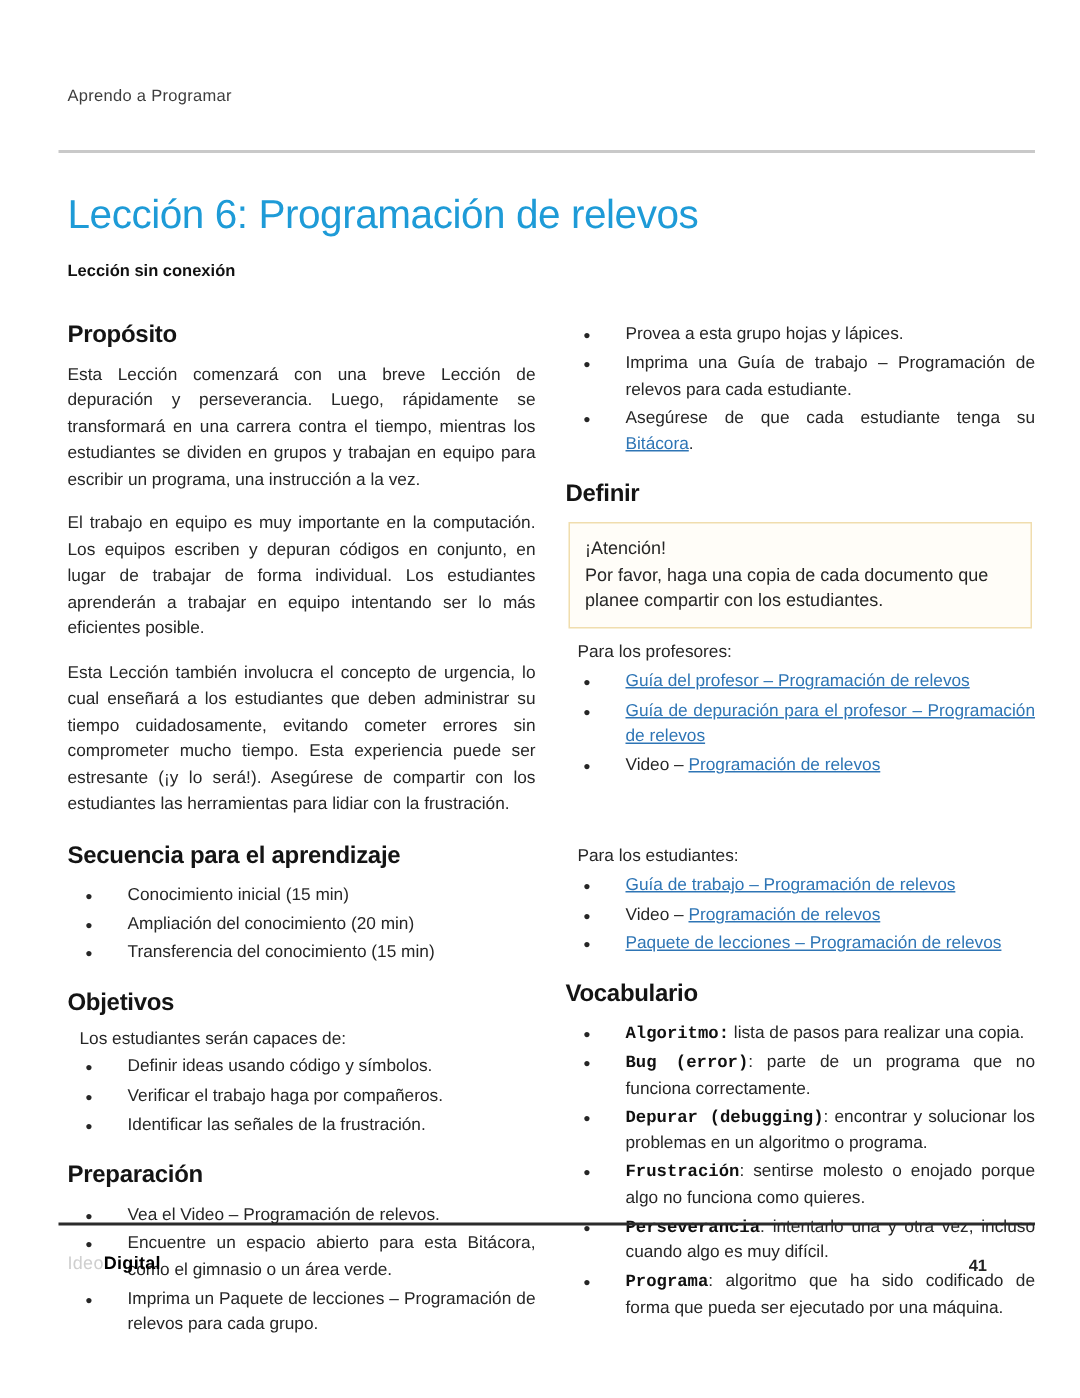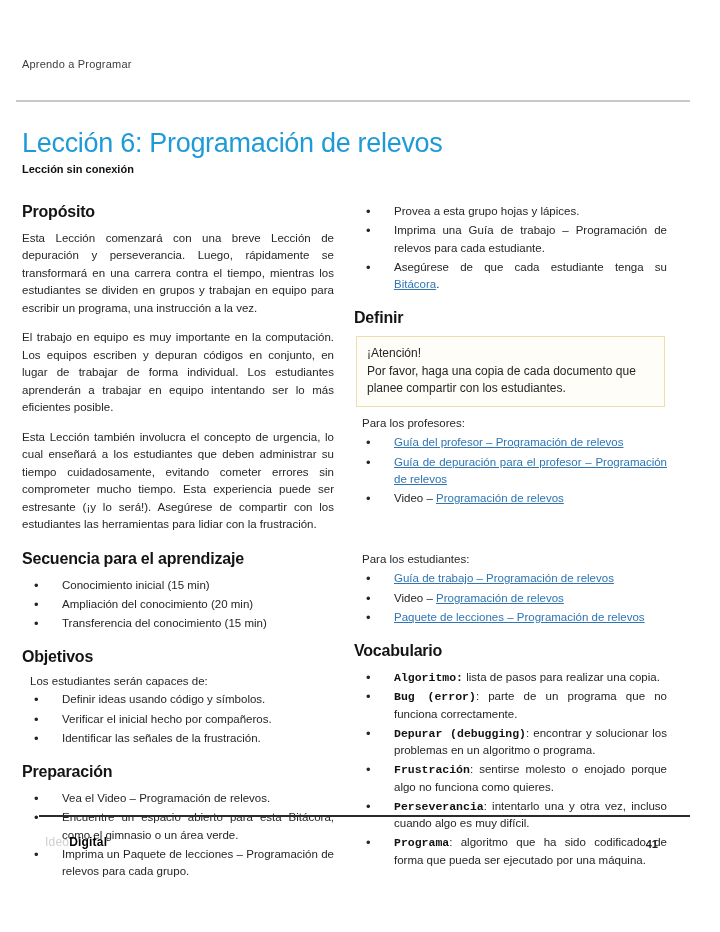--- a/index.html
+++ b/index.html
@@ -4,33 +4,33 @@
 <style>
   * { margin: 0; padding: 0; box-sizing: border-box; }
   html, body { background: #ffffff; }
   body {
     width: 720px; height: 932px;
     font-family: "Liberation Sans", sans-serif;
     color: #262626;
     position: relative;
     overflow: hidden;
   }
-  .page { padding: 58px 30px 0 22px; }
+  .page { padding: 58px 30px 0 45px; }
 
   .brand-header { font-size: 11px; color: #3d3d3d; letter-spacing: 0.2px; }
   .header-rule { border: none; border-top: 2px solid #c9c9c9; margin: 30px 0 0 -6px; }
 
   .doc-title {
     margin-top: 26px;
     font-size: 27px;
     font-weight: normal;
     color: #1e9bd7;
     letter-spacing: -0.3px;
   }
-  .doc-subtitle { margin-top: 4px; font-size: 11px; font-weight: bold; color: #111; }
+  .doc-subtitle { margin-top: 16px; font-size: 11px; font-weight: bold; color: #111; }
 
   .columns { display: flex; margin-top: 26px; }
   .col-left  { width: 312px; }
   .col-gap   { width: 20px; flex: none; }
   .col-right { width: 313px; }
 
   h2.sec {
     font-size: 16px; font-weight: bold; color: #141414;
     margin: 16px 0 9px 0; letter-spacing: -0.2px;
   }
@@ -117,21 +117,21 @@
 
           <li>Transferencia del conocimiento (15 min)</li>
         </ul>
 
       <h2 class="sec">Objetivos</h2>
       <div class="indent-intro">Los estudiantes serán capaces de:</div>
       <ul class="blist">
 
           <li>Definir ideas usando código y símbolos.</li>
 
-          <li>Verificar el inicial hecho por compañeros.</li>
+          <li>Verificar el trabajo haga por compañeros.</li>
 
           <li>Identificar las señales de la frustración.</li>
         </ul>
 
       <h2 class="sec">Preparación</h2>
       <ul class="blist">
 
           <li>Vea el Video – Programación de relevos.</li>
 
           <li>Encuentre un espacio abierto para esta Bitácora, como el gimnasio o un área verde.</li>

